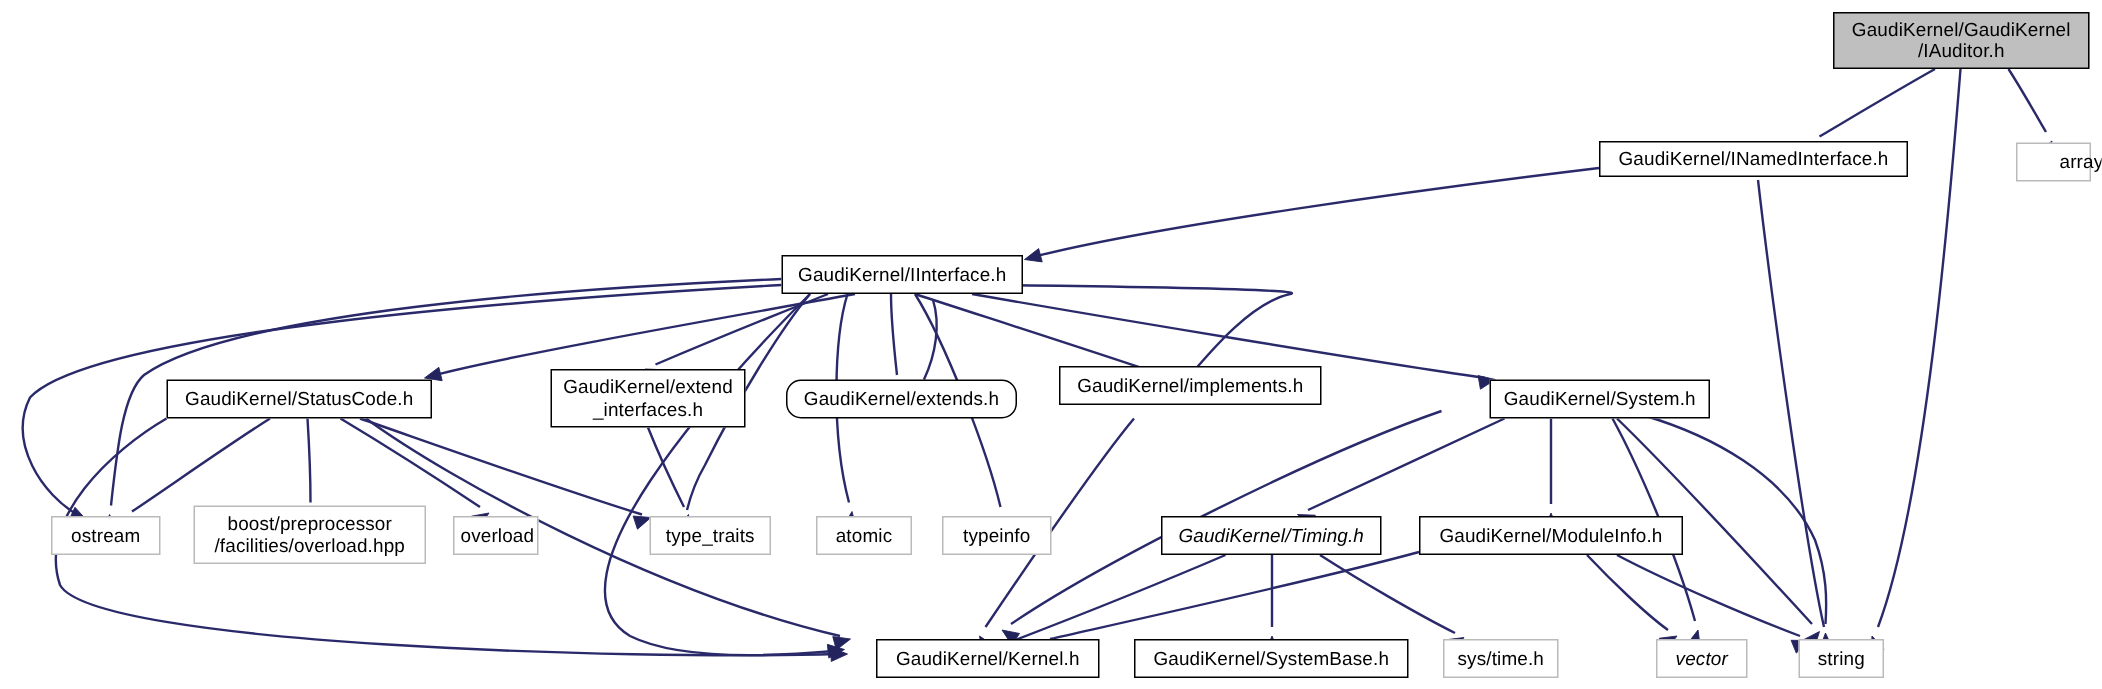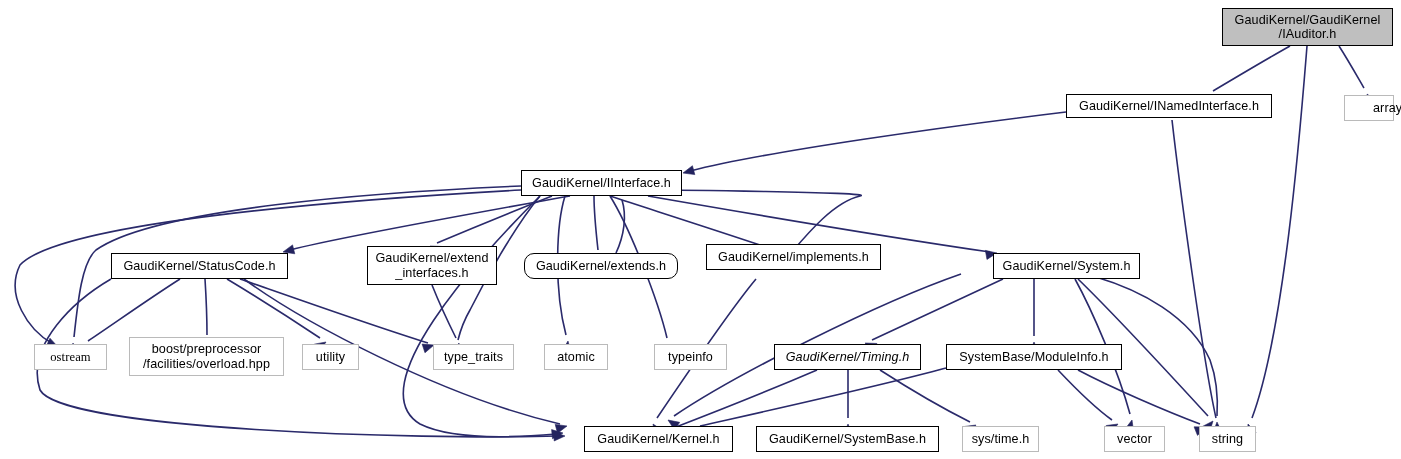--- a/index.html
+++ b/index.html
@@ -225,28 +225,28 @@
 /IAuditor.h</span></div>
       <div class="node-box kind-project" style="left: 1066px; top: 94px; width: 206px; height: 24px;"><span class="node-label">GaudiKernel/INamedInterface.h</span></div>
       <div class="node-box kind-system" style="left: 1344px; top: 95px; width: 50px; height: 26px; padding-left: 24px;"><span class="node-label">array</span></div>
       <div class="node-box kind-project" style="left: 521px; top: 170px; width: 161px; height: 26px;"><span class="node-label">GaudiKernel/IInterface.h</span></div>
       <div class="node-box kind-project" style="left: 111px; top: 253px; width: 177px; height: 26px;"><span class="node-label">GaudiKernel/StatusCode.h</span></div>
       <div class="node-box kind-project" style="left: 367px; top: 246px; width: 130px; height: 39px;"><span class="node-label">GaudiKernel/extend
 _interfaces.h</span></div>
       <div class="node-box kind-project" style="left: 524px; top: 253px; width: 154px; height: 26px; border-radius: 10px;"><span class="node-label">GaudiKernel/extends.h</span></div>
       <div class="node-box kind-project" style="left: 706px; top: 244px; width: 175px; height: 26px;"><span class="node-label">GaudiKernel/implements.h</span></div>
       <div class="node-box kind-project" style="left: 961px; top: 253px; width: 147px; height: 26px; margin-left: 32px;"><span class="node-label">GaudiKernel/System.h</span></div>
-      <div class="node-box kind-system" style="left: 34px; top: 344px; width: 73px; height: 26px; font-family: Liberation Serif, serif;"><span class="node-label">ostream</span></div>
+      <div class="node-box kind-system" style="left: 34px; top: 344px; width: 73px; height: 26px;"><span class="node-label">ostream</span></div>
       <div class="node-box kind-system" style="left: 129px; top: 337px; width: 155px; height: 39px;"><span class="node-label">boost/preprocessor
 /facilities/overload.hpp</span></div>
-      <div class="node-box kind-system" style="left: 302px; top: 344px; width: 57px; height: 26px;"><span class="node-label">utility</span></div>
+      <div class="node-box kind-system" style="left: 302px; top: 344px; width: 57px; height: 26px;"><span class="node-label">overload</span></div>
       <div class="node-box kind-system" style="left: 433px; top: 344px; width: 81px; height: 26px;"><span class="node-label">type_traits</span></div>
       <div class="node-box kind-system" style="left: 544px; top: 344px; width: 64px; height: 26px;"><span class="node-label">atomic</span></div>
-      <div class="node-box kind-system" style="left: 628px; top: 344px; width: 73px; height: 26px; margin-left: 26px;"><span class="node-label">typeinfo</span></div>
+      <div class="node-box kind-system" style="left: 628px; top: 344px; width: 73px; height: 26px;"><span class="node-label">typeinfo</span></div>
       <div class="node-box kind-project" style="left: 774px; top: 344px; width: 147px; height: 26px; font-style: italic;"><span class="node-label">GaudiKernel/Timing.h</span></div>
-      <div class="node-box kind-project" style="left: 946px; top: 344px; width: 176px; height: 26px;"><span class="node-label">SystemBase/ModuleInfo.h</span></div>
+      <div class="node-box kind-project" style="left: 946px; top: 344px; width: 176px; height: 26px;"><span class="node-label">GaudiKernel/ModuleInfo.h</span></div>
       <div class="node-box kind-project" style="left: 584px; top: 426px; width: 149px; height: 26px;"><span class="node-label">GaudiKernel/Kernel.h</span></div>
       <div class="node-box kind-project" style="left: 756px; top: 426px; width: 183px; height: 26px;"><span class="node-label">GaudiKernel/SystemBase.h</span></div>
       <div class="node-box kind-system" style="left: 962px; top: 426px; width: 77px; height: 26px;"><span class="node-label">sys/time.h</span></div>
-      <div class="node-box kind-system" style="left: 1104px; top: 426px; width: 61px; height: 26px;"><span class="node-label">vector</span></div>
+      <div class="node-box kind-system" style="left: 1104px; top: 426px; width: 61px; height: 26px; font-style: italic;"><span class="node-label">vector</span></div>
       <div class="node-box kind-system" style="left: 1199px; top: 426px; width: 57px; height: 26px;"><span class="node-label">string</span></div>
     </div>
 </div>
 
 </body></html>

